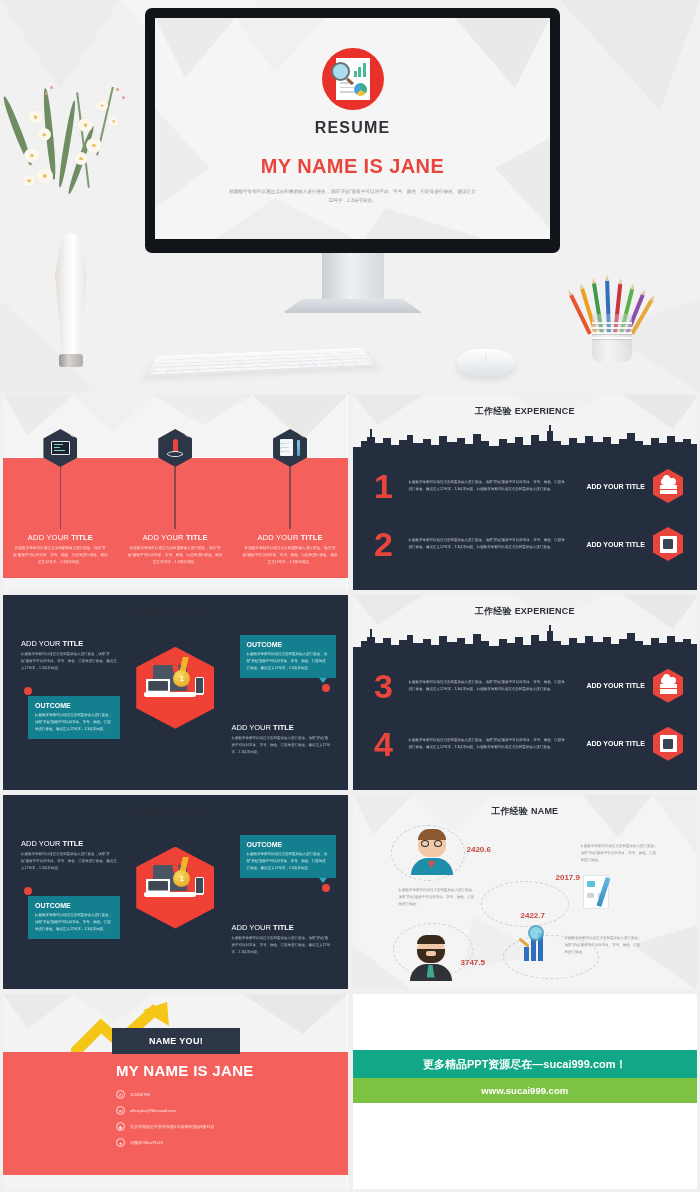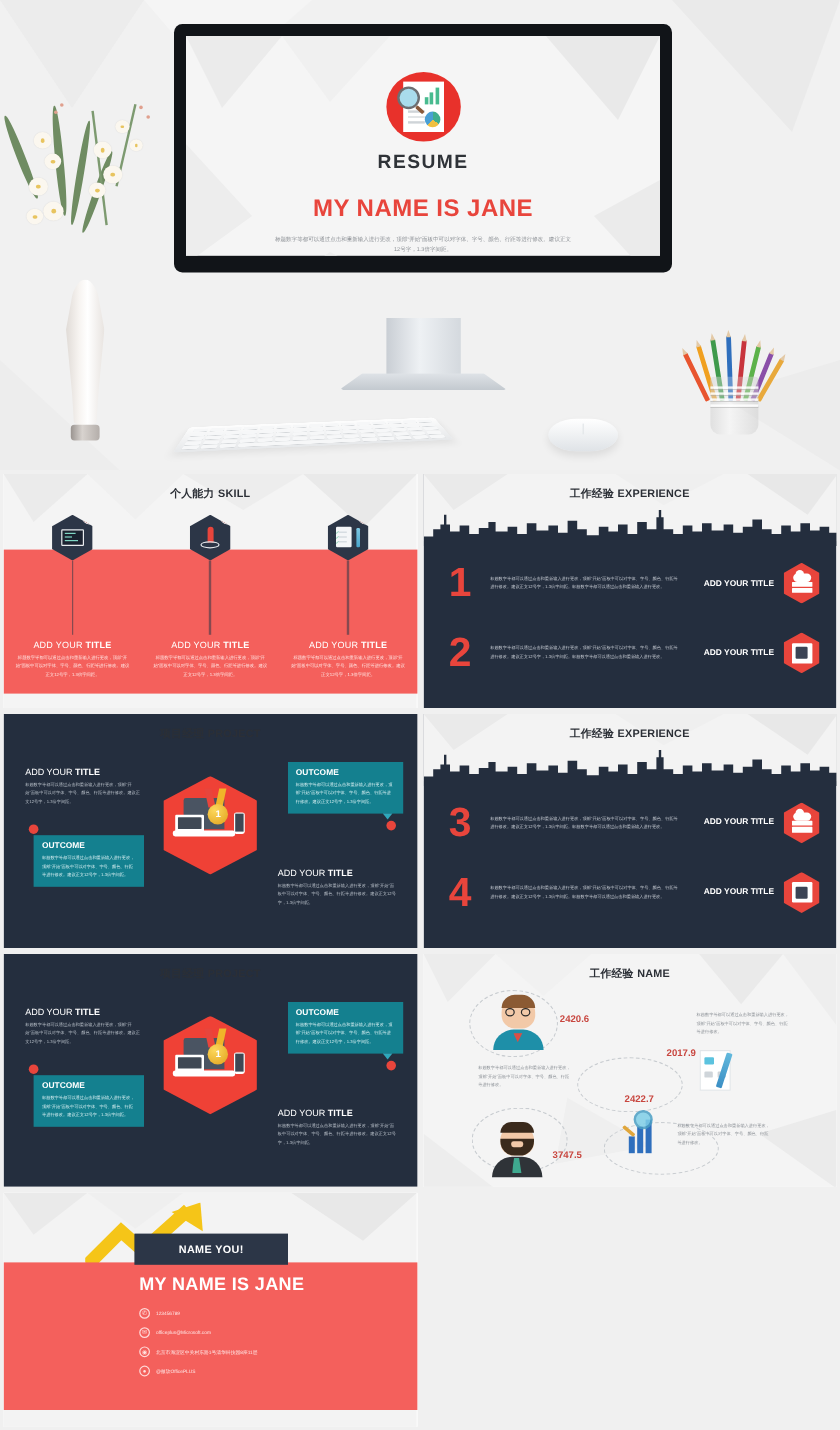--- a/index.html
+++ b/index.html
@@ -7,21 +7,21 @@
     width:700px; height:1192px; overflow:hidden;
     background:#f2f2f2;
     font-family:"Liberation Sans", sans-serif;
   }
   .page { position:relative; width:700px; height:1192px; background:#f0f0f0; }
 
   
   .hero { position:relative; width:700px; height:392px; background:#f1f1f1; overflow:hidden; }
   .hero-poly { position:absolute; inset:0; }
 
-  .monitor { position:absolute; left:145px; top:20px; width:415px; height:207px; }
+  .monitor { position:absolute; left:145px; top:8px; width:415px; height:245px; }
   .mon-bezel {
     position:absolute; inset:0; background:#111418; border-radius:7px;
     padding:10px 10px 14px 10px;
   }
   .mon-screen { position:relative; width:100%; height:100%; background:#f4f4f4; overflow:hidden; }
   .mon-neck {
     position:absolute; left:50%; top:245px; transform:translateX(-50%);
     width:62px; height:52px;
     background:linear-gradient(90deg,#c9ced4,#eef1f4 45%,#d4d9de);
   }
@@ -418,23 +418,20 @@
 
     <div class="slide">
       <svg class="poly-light" viewBox="0 0 345 196" preserveAspectRatio="none">
         <rect width="345" height="196" fill="#f4f4f4"></rect>
         <polygon points="0,0 70,0 25,40" fill="#ebebeb"></polygon>
         <polygon points="70,0 150,0 110,38" fill="#f0f0f0"></polygon>
         <polygon points="250,0 345,0 300,45" fill="#e9e9e9"></polygon>
         <polygon points="150,0 250,0 200,30" fill="#ededed"></polygon>
       </svg>
       <div class="skill-band"></div>
-      <div class="s-title">
-        <span class="cn">个人能力</span><span>SKILL</span>
-      </div>
       <div class="skill-cols">
 
         <div class="skill-col">
           <div class="hexd">
             <div class="hexd-num">1</div>
             <div class="ic-monitor">
                 <i></i>
                 <i></i>
                 <i></i>
               </div>
@@ -727,15 +724,24 @@
           <div class="ty-ic">◉</div>
           <div class="ty-tx">北京市海淀区中关村东路1号清华科技园8座11层</div>
         </div>
         <div class="ty-item">
           <div class="ty-ic">●</div>
           <div class="ty-tx">@微软OfficePLUS</div>
         </div>
       </div>
     </div>
 
+    <div class="slide">
+      <div class="sc-bg"></div>
+      <div class="sc-a">
+        <span>更多精品PPT资源尽在—sucai999.com！</span>
+      </div>
+      <div class="sc-b">
+        <span>www.sucai999.com</span>
+      </div>
+    </div>
 
   </div>
 </div>
 
 </body></html>

